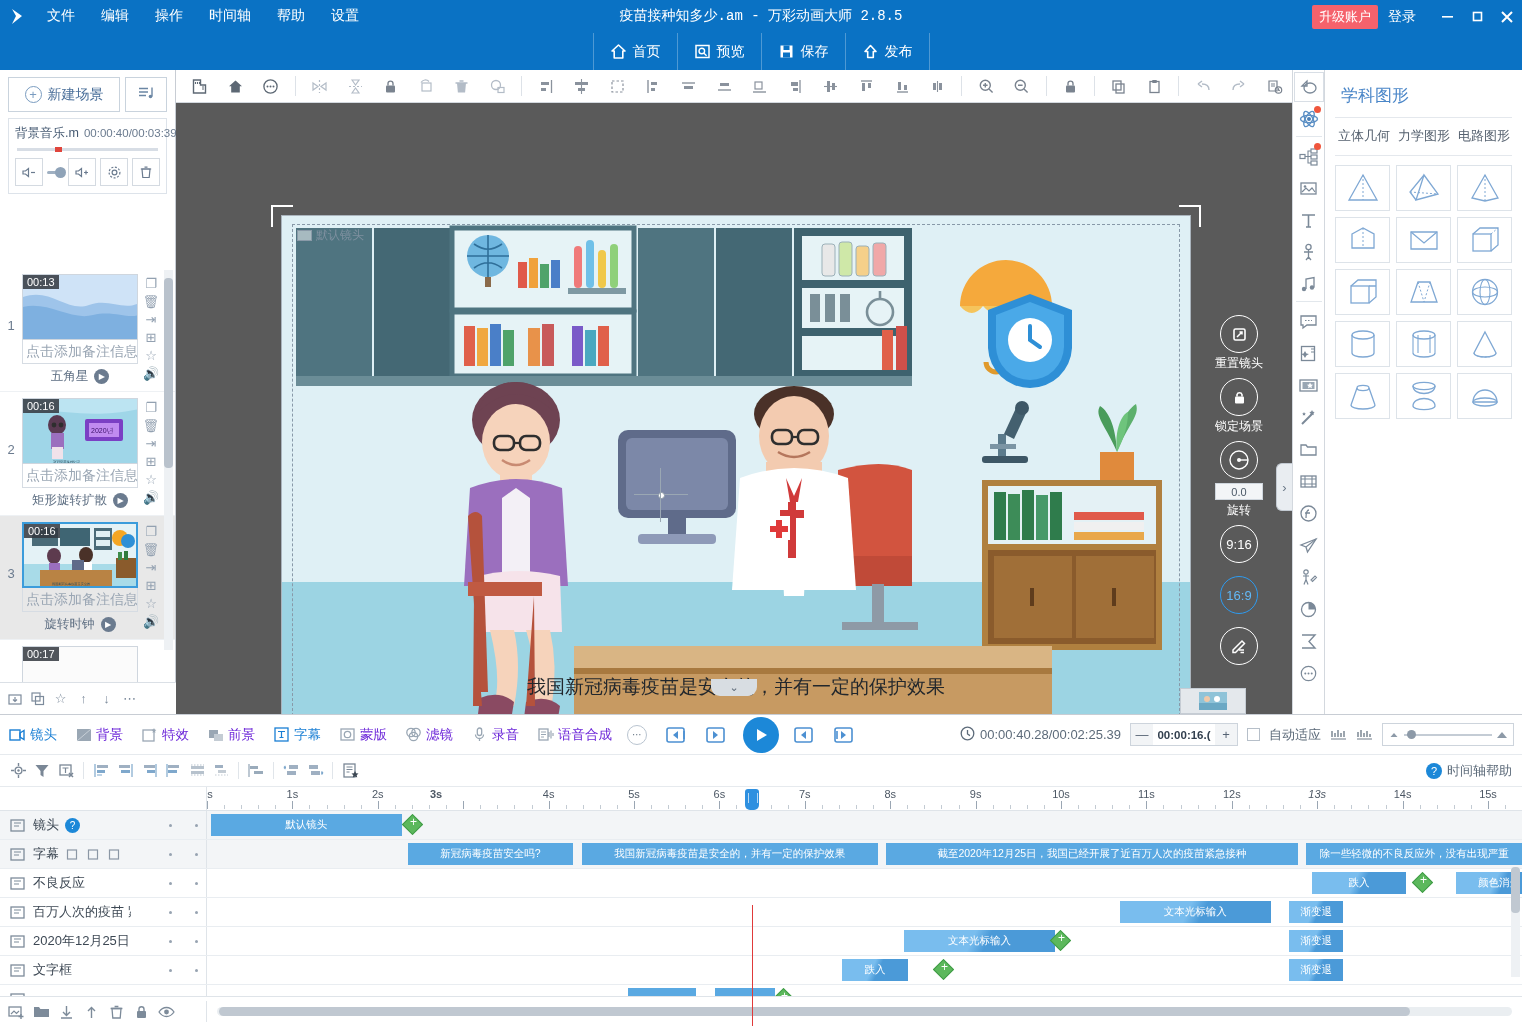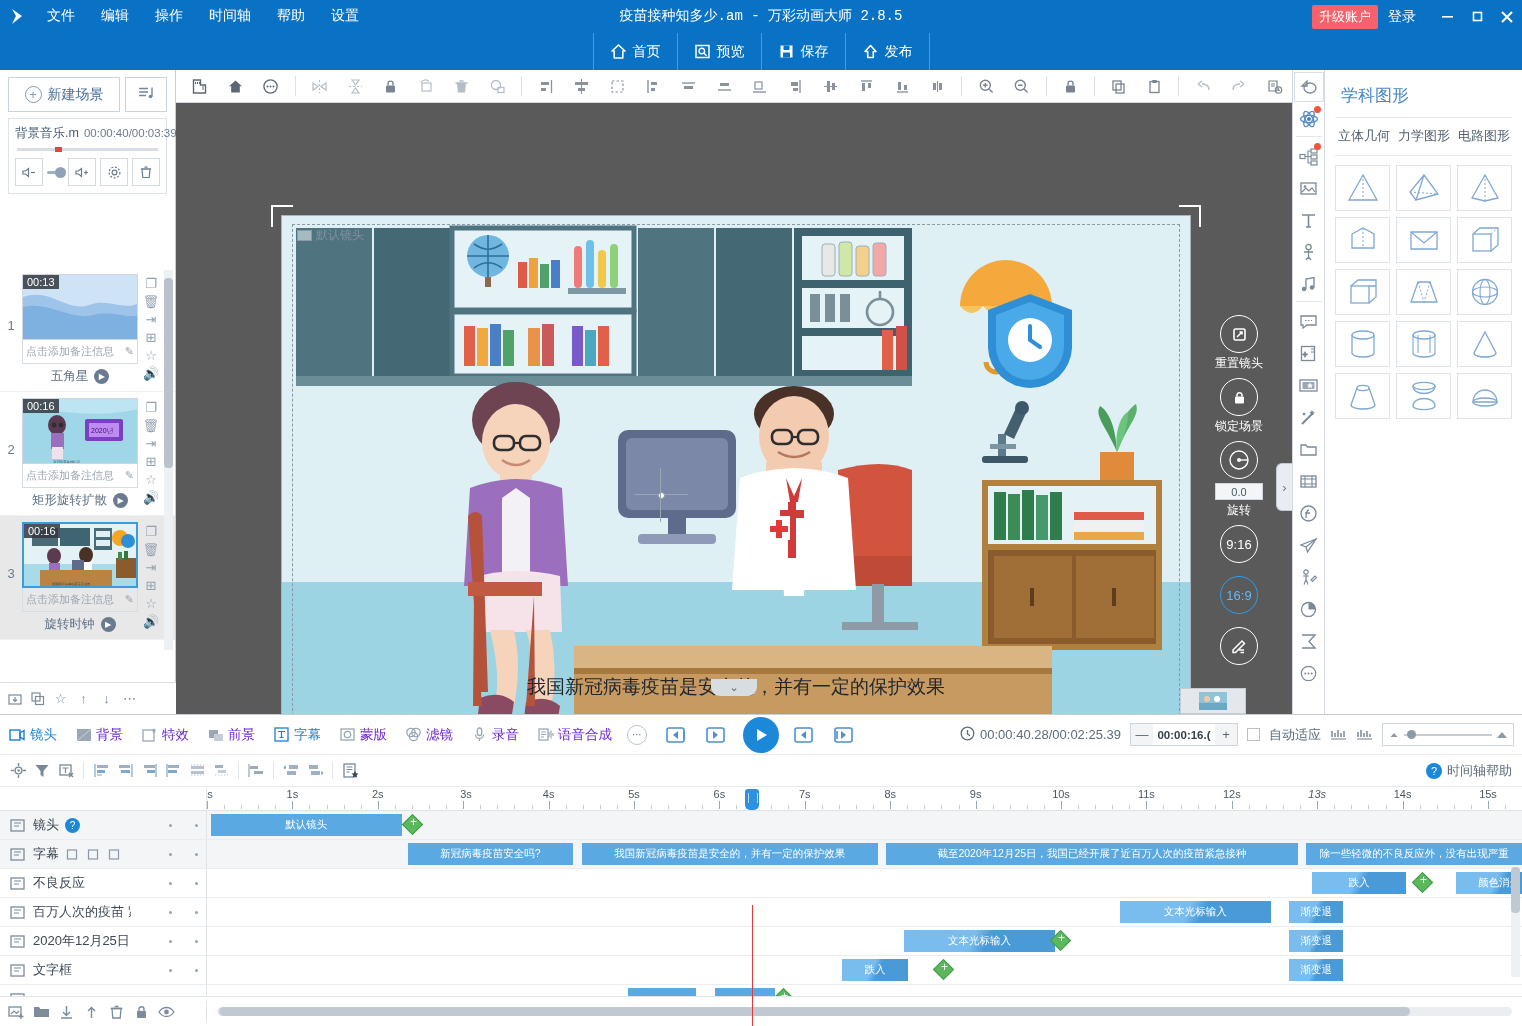--- a/index.html
+++ b/index.html
@@ -68,21 +68,21 @@
 
   .scene-list { position: absolute; left: 0; top: 198px; right: 0; bottom: 32px; overflow: hidden; }
   .scene-row { position: relative; display: flex; padding: 6px 0 4px 0; border-bottom: 1px solid #eef1f4; }
   .scene-row.sel { background: #e8e8e8; }
   .scene-num { width: 22px; text-align: center; color: #6b7b8f; font-size: 13px; padding-top: 44px; }
   .scene-card { width: 116px; }
   .scene-thumb { position: relative; width: 116px; height: 66px; border: 1px solid #cfd6de; overflow: hidden; }
   .scene-row.sel .scene-thumb { border: 2px solid #3b9cdb; }
   .scene-dur { position: absolute; left: 0; top: 0; background: rgba(50,55,62,.85); color: #fff;
     font-size: 11px; padding: 1px 4px; }
-  .scene-note { width: 116px; height: 24px; border: 1px solid #d6dce3; border-top: none; font-size: 11px;
+  .scene-note { width: 116px; height: 24px; border: 1px solid #d6dce3; border-top: none; font-size: 14px;
     color: #9aa6b4; display: flex; align-items: center; padding: 0 3px; overflow: hidden; white-space: nowrap; }
   .scene-caption { text-align: center; font-size: 12.5px; color: #5d6e82; padding: 4px 0 2px 0;
     display: flex; align-items: center; justify-content: center; gap: 6px; }
   .play-circ { width: 15px; height: 15px; border-radius: 50%; background: #6b7b8f; color: #fff;
     font-size: 8px; display: flex; align-items: center; justify-content: center; }
   .scene-tools { width: 26px; display: flex; flex-direction: column; align-items: center; gap: 3px; padding-top: 2px; }
   .st-ico { width: 15px; height: 15px; color: #93a1b1; display: flex; align-items: center; justify-content: center; }
   .scene-bottom-bar { position: absolute; left: 0; bottom: 0; width: 176px; height: 32px;
     border-top: 1px solid #dbe0e6; display: flex; align-items: center; gap: 2px; padding: 0 4px; background: #fff; }
   .sbb-ico { width: 21px; height: 21px; display: flex; align-items: center; justify-content: center; color: #7d8b9c; }
@@ -483,20 +483,32 @@
           <div class="scene-tools">
             <span class="st-ico">❐</span>
             <span class="st-ico">🗑</span>
             <span class="st-ico">⇥</span>
             <span class="st-ico">⊞</span>
             <span class="st-ico">☆</span>
             <span class="st-ico">🔊</span>
           </div>
         </div>
 
+        <div class="scene-row">
+          <div class="scene-num">4</div>
+          <div class="scene-card">
+            <div class="scene-thumb">
+              <svg width="116" height="66" viewBox="0 0 116 66">
+                  <rect width="116" height="66" fill="#fbfbfb"></rect>
+                </svg>
+              <div class="scene-dur">00:17</div>
+            </div>
+          </div>
+          <div class="scene-tools"></div>
+        </div>
       </div>
 
       <div class="sc-vscroll">
           <i></i>
         </div>
 
       <div class="scene-bottom-bar">
         <span class="sbb-ico">
           <svg width="16" height="16" viewBox="0 0 16 16">
               <rect x="2" y="4" width="12" height="9" fill="none" stroke="#7d8b9c" stroke-width="1.2"></rect>
@@ -1431,21 +1443,21 @@
           <div class="tick minor" style="left: 326.56px;"></div>
           <div class="tick minor" style="left: 343.64px;"></div>
           <div class="tick minor" style="left: 360.72px;"></div>
           <div class="tick" style="left: 377.8px;"></div>
           <div class="tick-lbl" style="left: 377.8px;">2s</div>
           <div class="tick minor" style="left: 394.88px;"></div>
           <div class="tick minor" style="left: 411.96px;"></div>
           <div class="tick minor" style="left: 429.04px;"></div>
           <div class="tick minor" style="left: 446.12px;"></div>
           <div class="tick" style="left: 463.2px;"></div>
-          <div class="tick-lbl" style="left: 466px;">3s</div>
+          <div class="tick-lbl" style="left: 436px; font-weight: bold;">3s</div>
           <div class="tick minor" style="left: 480.28px;"></div>
           <div class="tick minor" style="left: 497.36px;"></div>
           <div class="tick minor" style="left: 514.44px;"></div>
           <div class="tick minor" style="left: 531.52px;"></div>
           <div class="tick" style="left: 548.6px;"></div>
           <div class="tick-lbl" style="left: 548.6px;">4s</div>
           <div class="tick minor" style="left: 565.68px;"></div>
           <div class="tick minor" style="left: 582.76px;"></div>
           <div class="tick minor" style="left: 599.84px;"></div>
           <div class="tick minor" style="left: 616.92px;"></div>

